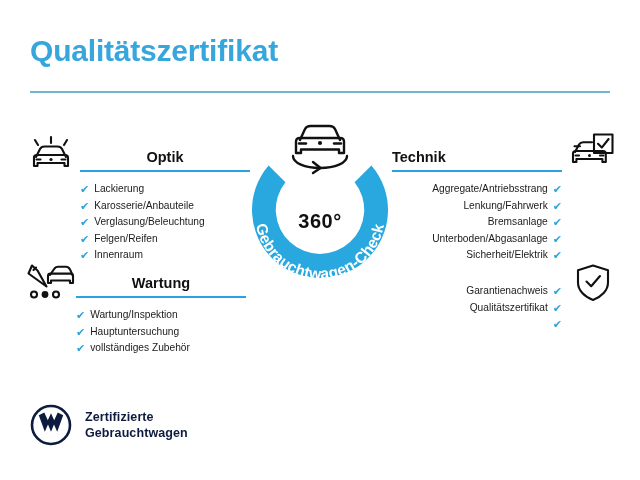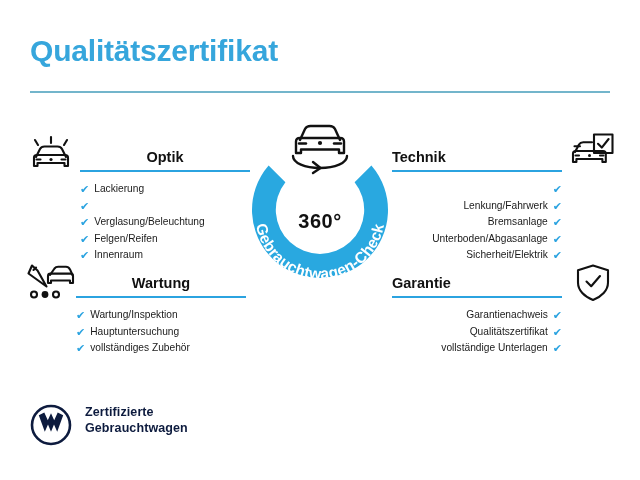--- a/index.html
+++ b/index.html
@@ -68,21 +68,21 @@
     position:absolute;left:48px;top:-4px;width:88px;height:62px;
   }
   .deg{
     position:absolute;left:0;top:88px;width:184px;
     text-align:center;
     font-size:20px;font-weight:bold;color:#111111;
     letter-spacing:0.5px;
   }
 
   
-  .footer{position:absolute;left:30px;top:404px;display:flex;gap:13px;}
+  .footer{position:absolute;left:30px;top:404px;display:flex;align-items:center;gap:13px;}
   .vw-text{
     font-size:12.5px;font-weight:bold;color:#0d1b3e;
     line-height:16px;letter-spacing:.1px;white-space:nowrap;
   }
 </style>
 </head>
 <body>
 
 <div class="page">
 
@@ -94,20 +94,21 @@
       <div class="sec-title">Optik</div>
       <div class="sec-rule"></div>
     </div>
     <div class="items">
         <div class="item">
           <span class="chk" style="color: rgb(43, 163, 224);">✔</span>
           <span>Lackierung</span>
         </div>
         <div class="item">
           <span class="chk" style="color: rgb(43, 163, 224);">✔</span>
+          <span>Karosserie/Anbauteile</span>
         </div>
         <div class="item">
           <span class="chk" style="color: rgb(43, 163, 224);">✔</span>
           <span>Verglasung/Beleuchtung</span>
         </div>
         <div class="item">
           <span class="chk" style="color: rgb(43, 163, 224);">✔</span>
           <span>Felgen/Reifen</span>
         </div>
         <div class="item">
@@ -165,20 +166,21 @@
     </svg>
   </div>
 
   <div class="section right" id="sec-technik" style="left:392px;top:148px;width:170px;">
     <div class="sec-head">
       <div class="sec-title">Technik</div>
       <div class="sec-rule"></div>
     </div>
     <div class="items">
         <div class="item">
+          <span>Aggregate/Antriebsstrang</span>
           <span class="chk" style="color: rgb(43, 163, 224);">✔</span>
         </div>
         <div class="item">
           <span>Lenkung/Fahrwerk</span>
           <span class="chk" style="color: rgb(43, 163, 224);">✔</span>
         </div>
         <div class="item">
           <span>Bremsanlage</span>
           <span class="chk" style="color: rgb(43, 163, 224);">✔</span>
         </div>
@@ -201,35 +203,30 @@
         <path d="M5.5 23.5 L9 23.5"></path>
         <path d="M30 23.5 L33.5 23.5"></path>
         <rect x="24" y="2.5" width="18.5" height="18.5"></rect>
         <path d="M28 11.8 L31.8 15.6 L38.6 7"></path>
       </g>
       <circle cx="19.5" cy="23.5" r="1.5" fill="#111"></circle>
     </svg>
   </div>
 
   <div class="section right" id="sec-garantie" style="left:392px;top:274px;width:170px;">
-    <div class="sec-head">
-      <div class="sec-title">Garantie</div>
-      <div class="sec-rule"></div>
-    </div>
     <div class="items">
         <div class="item">
           <span>Garantienachweis</span>
           <span class="chk" style="color: rgb(43, 163, 224);">✔</span>
         </div>
         <div class="item">
           <span>Qualitätszertifikat</span>
           <span class="chk" style="color: rgb(43, 163, 224);">✔</span>
         </div>
         <div class="item">
-          <span>vollständige Unterlagen</span>
           <span class="chk" style="color: rgb(43, 163, 224);">✔</span>
         </div>
       </div>
   </div>
   <div class="icon" style="left:575px;top:263px;">
     <svg width="36" height="40" viewBox="0 0 36 40">
       <g fill="none" stroke="#111" stroke-width="2.1" stroke-linecap="round" stroke-linejoin="round">
         <path d="M18 2.5 L33 7.2 L33 19.5 C33 27.5 26.5 33.8 18 37 C9.5 33.8 3 27.5 3 19.5 L3 7.2 Z"></path>
         <path d="M11.5 18.5 L16.2 23.2 L25 13"></path>
       </g>

